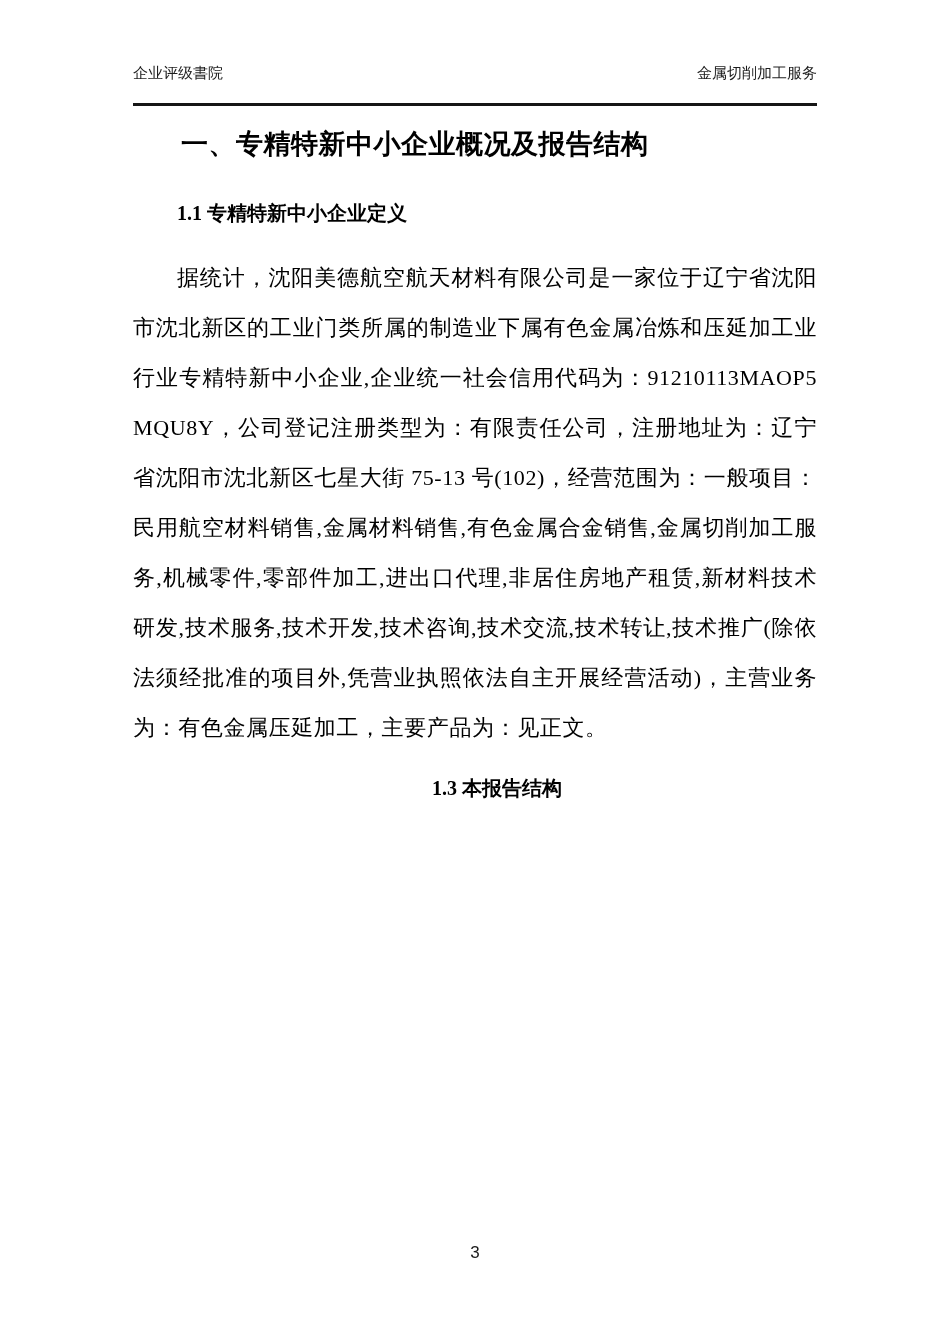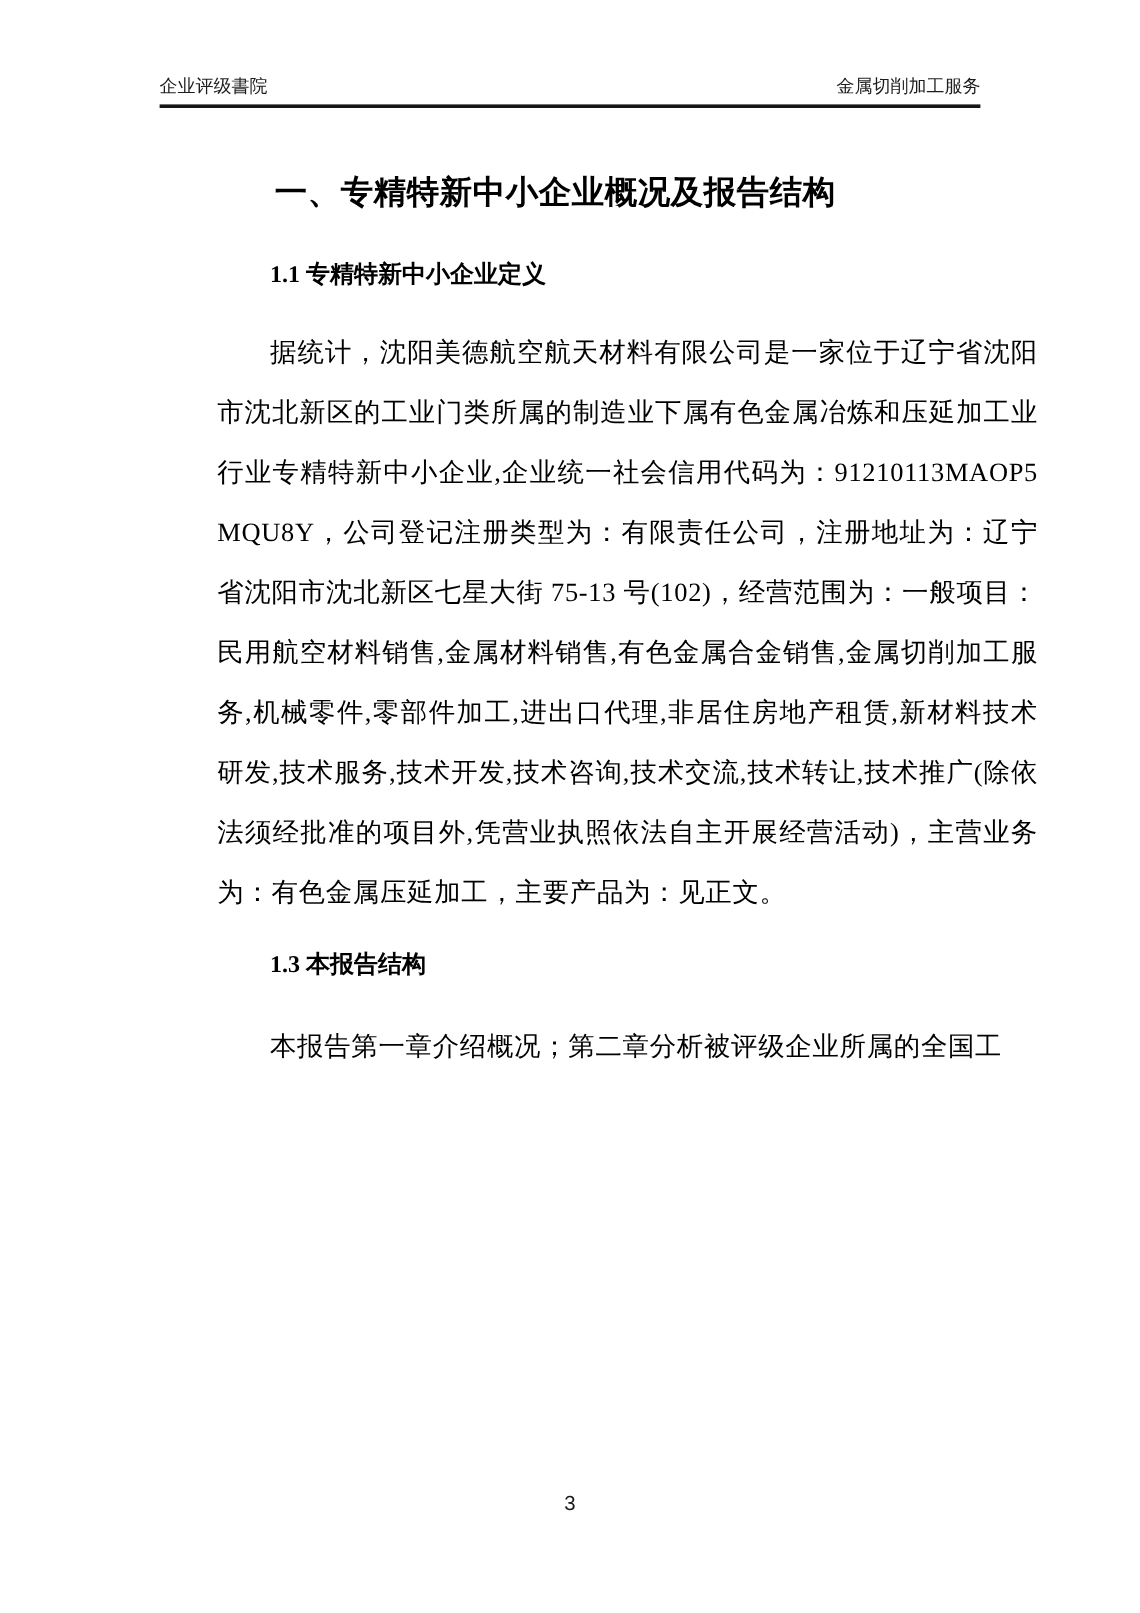--- a/index.html
+++ b/index.html
@@ -17,53 +17,52 @@
     overflow: hidden;
   }
   .header {
     position: absolute;
     left: 133px;
     width: 684px;
     top: 64px;
     display: flex;
     justify-content: space-between;
     align-items: flex-end;
-    padding-bottom: 5px;
+    padding-bottom: 21px;
     border-bottom: 3px solid #161616;
     font-family: "Liberation Sans", "DejaVu Sans", sans-serif;
     font-size: 15px;
     line-height: 18px;
     color: #1c1c1c;
     gap: 36px;
   }
   .content {
     position: absolute;
     left: 133px;
     width: 684px;
-    top: 90px;
-    margin-left: 48px;
+    top: 74px;
   }
   .doc-title {
     margin: 53px 0 0 0;
     padding-left: 48px;
     font-size: 27px;
     line-height: 34px;
     font-weight: bold;
     letter-spacing: 0.5px;
   }
   .section-heading {
     margin: 0;
     padding-left: 44px;
     font-size: 20px;
     line-height: 30px;
     font-weight: bold;
   }
   .sh-1 { margin-top: 37px; }
   .sh-2 { margin-top: 25px; }
-  .sh-3 { margin-top: 20px; }
+  .sh-3 { margin-top: 20px; text-align: center; }
   .para {
     margin: 0;
     font-size: 22px;
     line-height: 50px;
     text-align: justify;
     text-indent: 2em;
     letter-spacing: 0.6px;
     word-break: break-all;
   }
   .p-1 { margin-top: 27px; }
@@ -95,19 +94,18 @@
     <h1 class="doc-title">一、专精特新中小企业概况及报告结构</h1>
 
     <h2 class="section-heading sh-1">1.1 专精特新中小企业定义</h2>
 
 
 
     <p class="para p-2">据统计，沈阳美德航空航天材料有限公司是一家位于辽宁省沈阳市沈北新区的工业门类所属的制造业下属有色金属冶炼和压延加工业行业专精特新中小企业,企业统一社会信用代码为：91210113MAOP5MQU8Y，公司登记注册类型为：有限责任公司，注册地址为：辽宁省沈阳市沈北新区七星大街 75-13 号(102)，经营范围为：一般项目：民用航空材料销售,金属材料销售,有色金属合金销售,金属切削加工服务,机械零件,零部件加工,进出口代理,非居住房地产租赁,新材料技术研发,技术服务,技术开发,技术咨询,技术交流,技术转让,技术推广(除依法须经批准的项目外,凭营业执照依法自主开展经营活动)，主营业务为：有色金属压延加工，主要产品为：见正文。</p>
 
     <h2 class="section-heading sh-3">1.3 本报告结构</h2>
 
-    <p class="para p-3">本报告第一章介绍概况；第二章分析被评级企业所属的全国工</p>
 
   </div>
 
   <div class="page-number">3</div>
 
 </div>
 
 </body></html>

